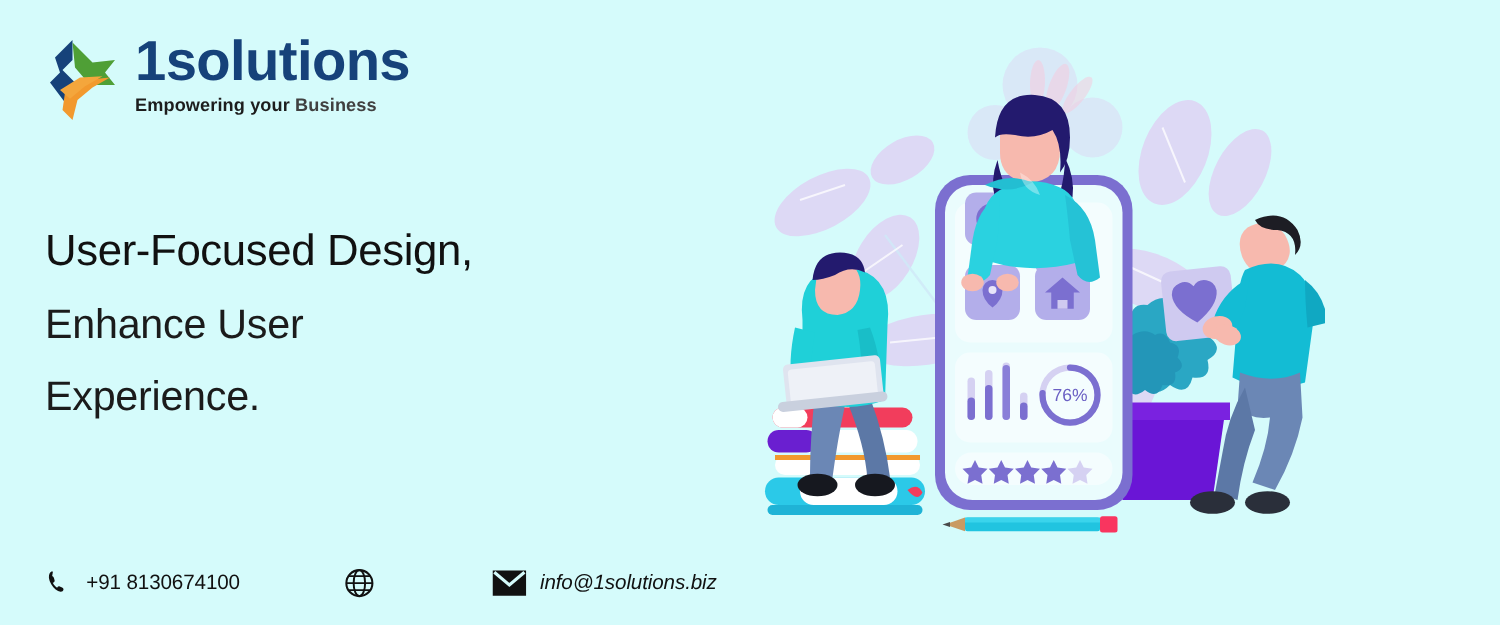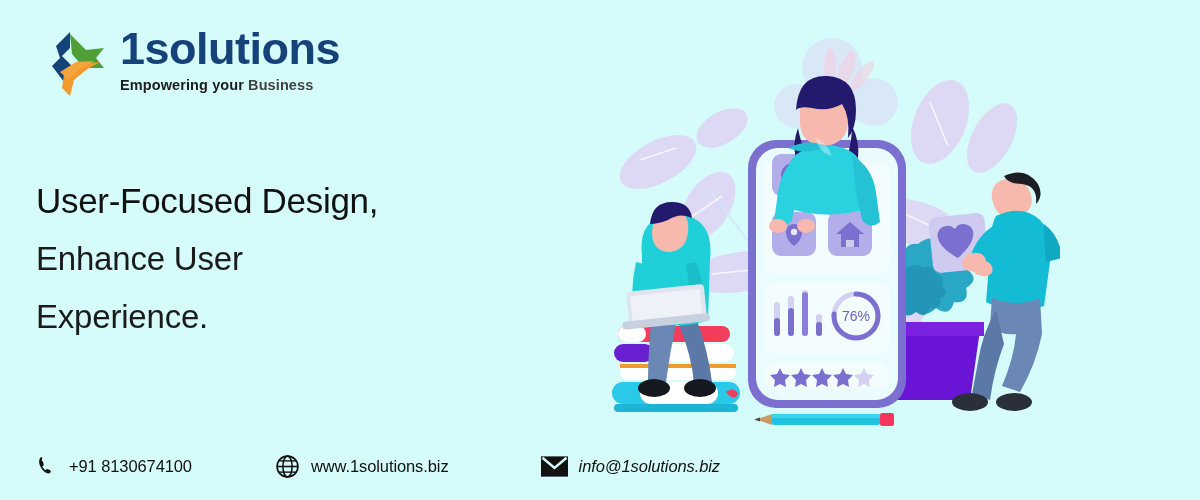--- a/index.html
+++ b/index.html
@@ -12,21 +12,21 @@
   .banner {
     position: relative;
     width: 1200px; height: 500px;
     background: #d5fbfb;
     overflow: hidden;
   }
 
   
   .logo-block {
     position: absolute;
-    left: 40px; top: 26px;
+    left: 28px; top: 26px;
     display: flex;
     align-items: flex-start;
   }
   .logo-mark { width: 78px; height: 74px; flex: none; margin-top: 2px; }
   .logo-words { margin-left: 2px; }
   .logo-name {
     font-size: 45px; font-weight: bold;
     color: #16427a; line-height: 1.0;
     letter-spacing: -0.5px;
   }
@@ -129,21 +129,20 @@
     <div class="contact c-web">
       <span class="cicon">
         <svg width="25" height="25" viewBox="0 0 24 24">
             <circle cx="12" cy="12" r="10" fill="none" stroke="#111" stroke-width="1.6"></circle>
             <ellipse cx="12" cy="12" rx="4.4" ry="10" fill="none" stroke="#111" stroke-width="1.5"></ellipse>
             <line x1="2" y1="12" x2="22" y2="12" stroke="#111" stroke-width="1.5"></line>
             <line x1="3.6" y1="6.6" x2="20.4" y2="6.6" stroke="#111" stroke-width="1.3"></line>
             <line x1="3.6" y1="17.4" x2="20.4" y2="17.4" stroke="#111" stroke-width="1.3"></line>
           </svg>
       </span>
-      <span class="ctext">www.1solutions.biz</span>
     </div>
     <div class="contact c-mail">
       <span class="cicon">
         <svg width="27" height="21" viewBox="0 0 28 21">
             <path d="M0 0h28v21H0z" fill="#111"></path>
             <path d="M1.5 1.5 L14 12 L26.5 1.5" fill="none" stroke="#d5fbfb" stroke-width="2.6"></path>
           </svg>
       </span>
       <span class="ctext">info@1solutions.biz</span>
     </div>

